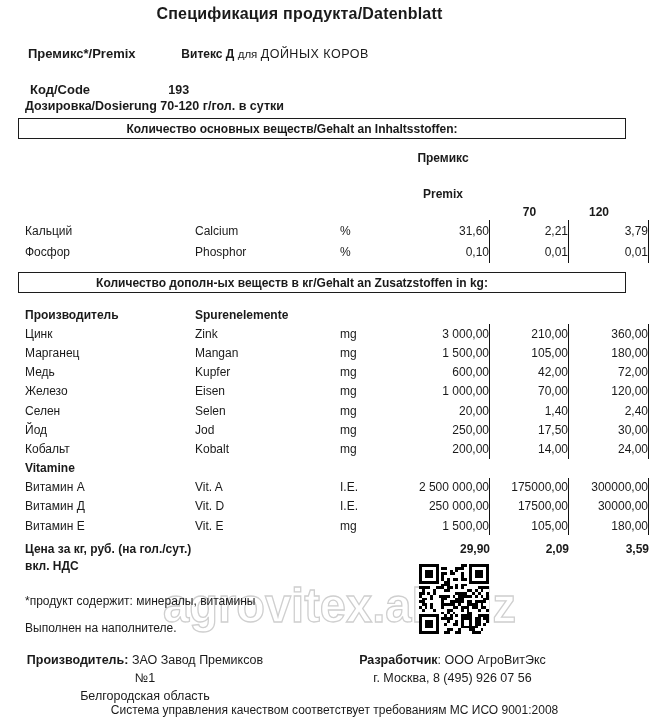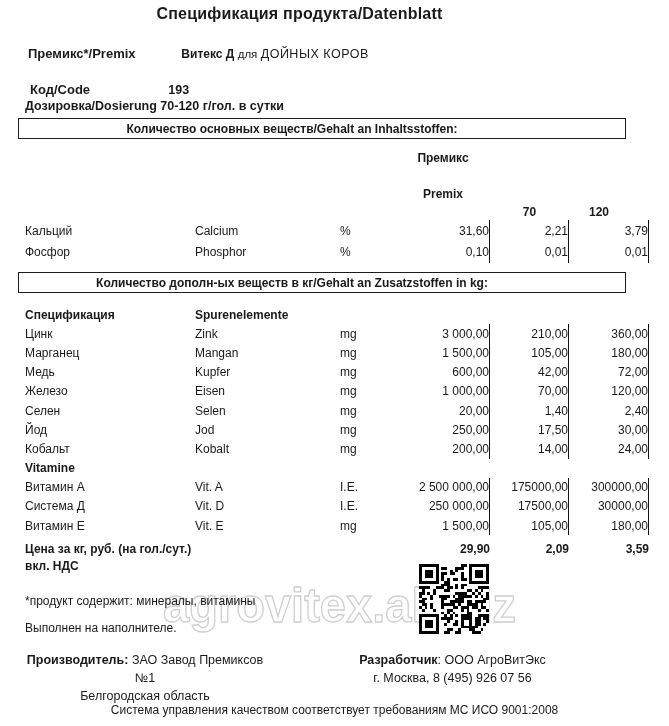--- a/index.html
+++ b/index.html
@@ -122,21 +122,21 @@
     <div class="cell-num c-premix">0,10</div>
     <div class="cell-num c-70">0,01</div>
     <div class="cell-num c-120">0,01</div>
   </div>
     </div>
 
   <div class="abs section-box box2">Количество дополн-ых веществ в кг/Gehalt an Zusatzstoffen in kg:</div>
 
   <div class="abs rows-add" id="additional-rows">
       <div class="rowgrid row-s group">
-    <div class="cell-txt c-ru">Спецификация</div>
+    <div class="cell-txt c-ru">Производитель</div>
     <div class="cell-txt c-de">Spurenelemente</div>
     <div class="cell-txt c-unit"></div>
     <div class="cell-num c-premix" style="border-right: none;"></div>
     <div class="cell-num c-70" style="border-right: none;"></div>
     <div class="cell-num c-120" style="border-right: none;"></div>
   </div>
       <div class="rowgrid row-s">
     <div class="cell-txt c-ru">Цинк</div>
     <div class="cell-txt c-de">Zink</div>
     <div class="cell-txt c-unit">mg</div>
@@ -201,21 +201,21 @@
   </div>
       <div class="rowgrid row-s">
     <div class="cell-txt c-ru">Витамин А</div>
     <div class="cell-txt c-de">Vit. A</div>
     <div class="cell-txt c-unit">I.E.</div>
     <div class="cell-num c-premix">2 500 000,00</div>
     <div class="cell-num c-70">175000,00</div>
     <div class="cell-num c-120">300000,00</div>
   </div>
       <div class="rowgrid row-s">
-    <div class="cell-txt c-ru">Система Д</div>
+    <div class="cell-txt c-ru">Витамин Д</div>
     <div class="cell-txt c-de">Vit. D</div>
     <div class="cell-txt c-unit">I.E.</div>
     <div class="cell-num c-premix">250 000,00</div>
     <div class="cell-num c-70">17500,00</div>
     <div class="cell-num c-120">30000,00</div>
   </div>
       <div class="rowgrid row-s">
     <div class="cell-txt c-ru">Витамин Е</div>
     <div class="cell-txt c-de">Vit. E</div>
     <div class="cell-txt c-unit">mg</div>

